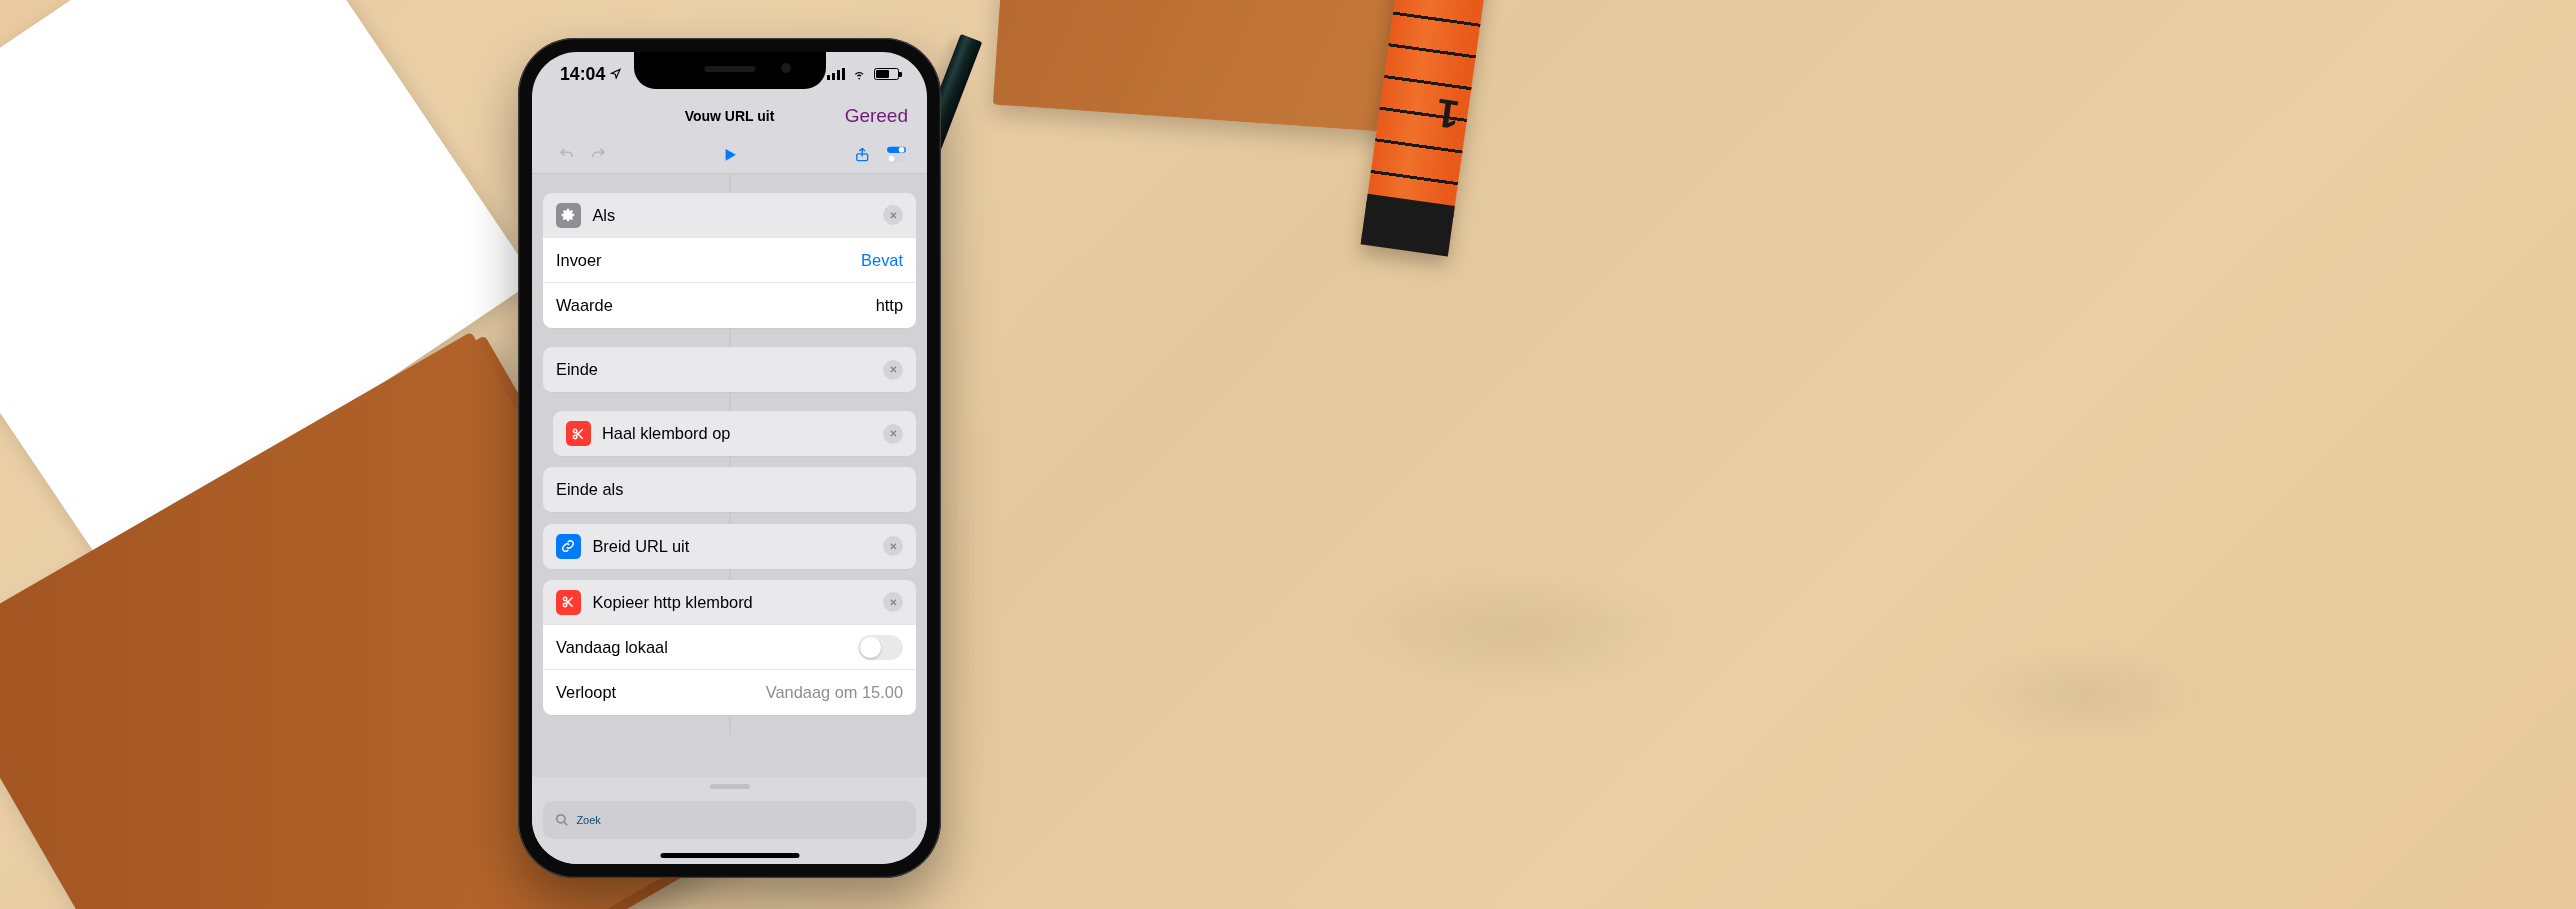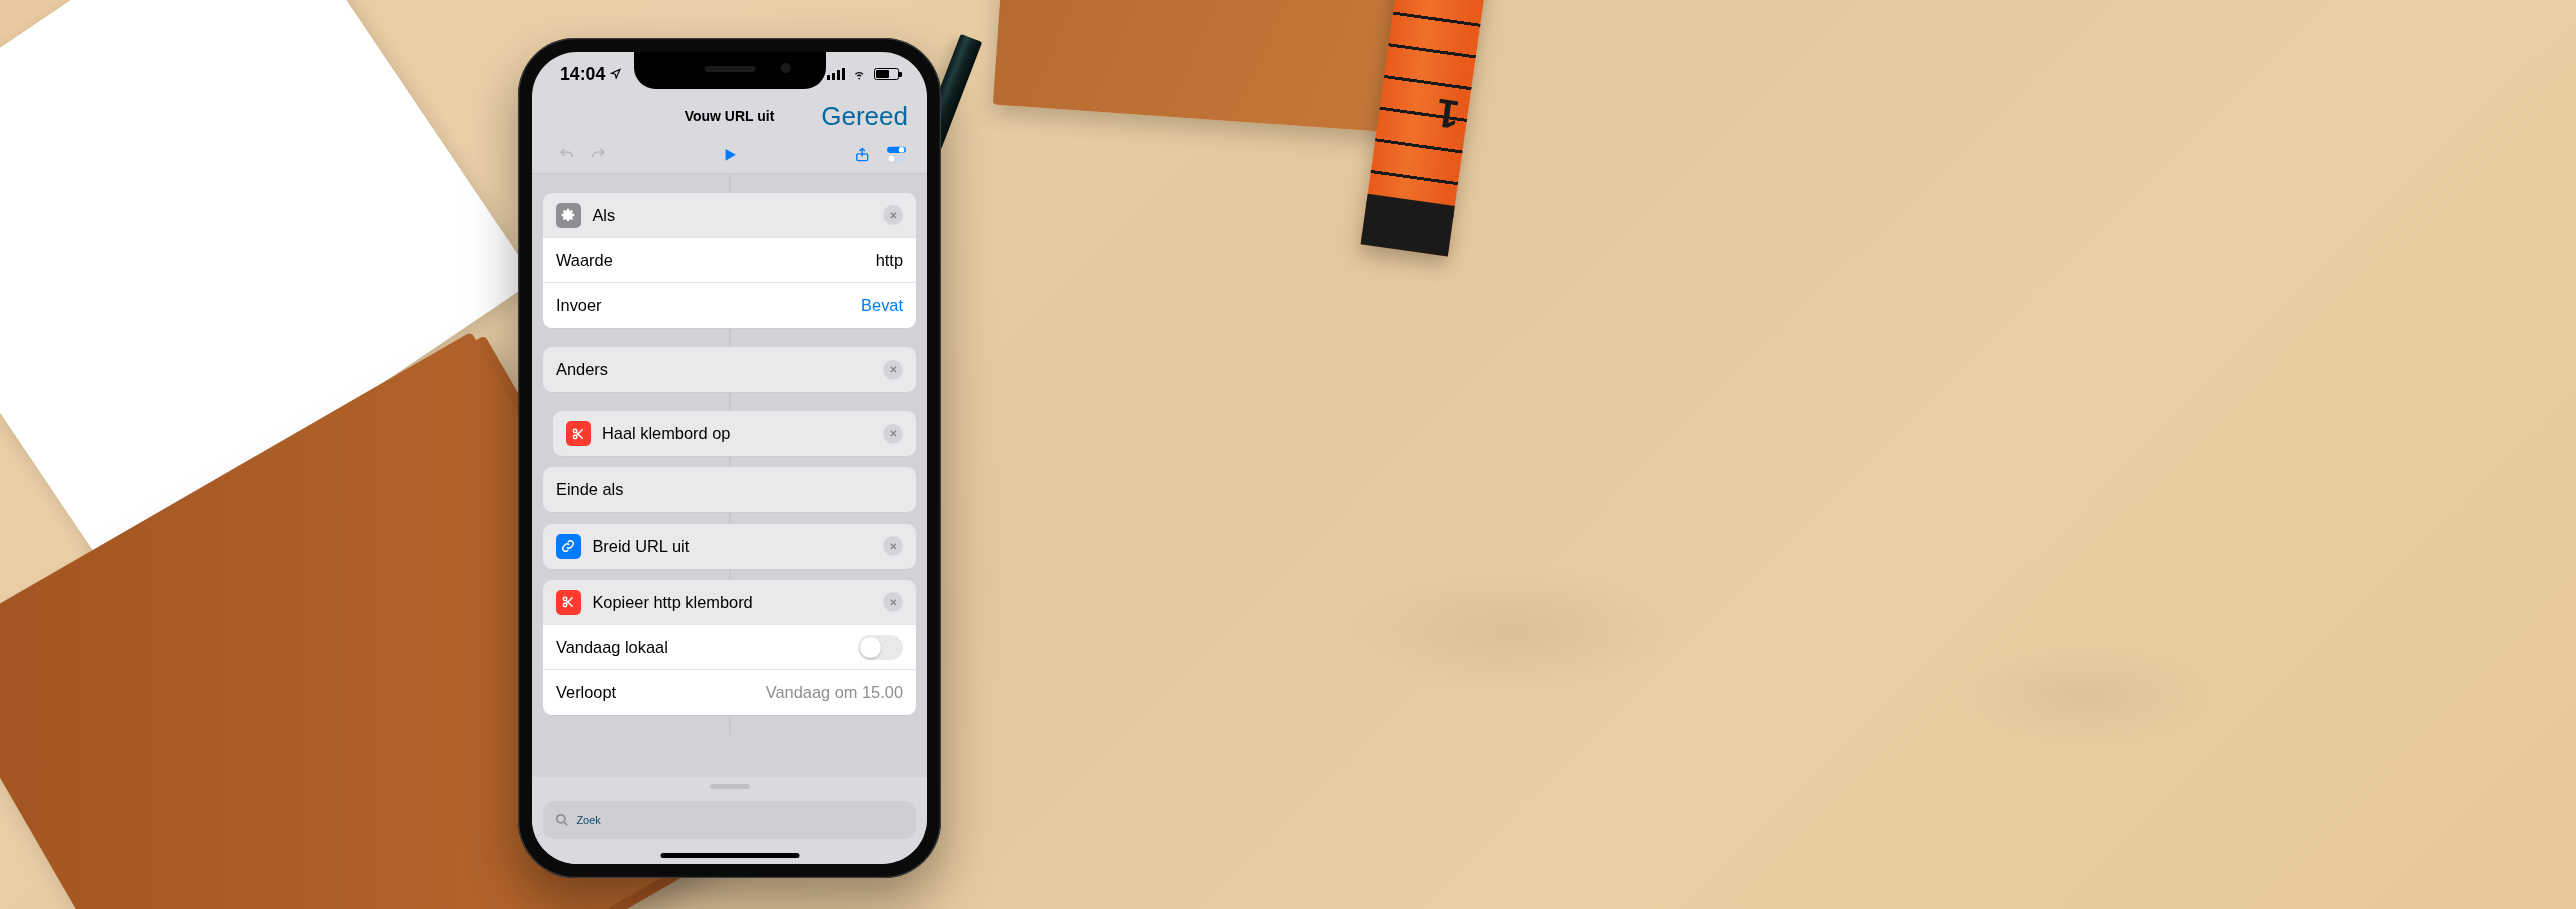--- a/index.html
+++ b/index.html
@@ -107,21 +107,21 @@
   .sig { display:flex; align-items:flex-end; gap:1.9px; }
   .sig span { width:3.2px; background:#000; border-radius:0.6px; }
   .sig span:nth-child(1){height:5px}.sig span:nth-child(2){height:7.6px}.sig span:nth-child(3){height:10px}.sig span:nth-child(4){height:12.6px}
   .battery { width:25px;height:12.6px;border:1.3px solid #000;border-radius:2.5px;position:relative; }
   .battery::after{content:"";position:absolute;right:-3.8px;top:3.2px;width:2.5px;height:5px;background:#000;border-radius:0 1.3px 1.3px 0;}
   .battery .fill{position:absolute;left:1.3px;top:1.3px;bottom:1.3px;width:55%;background:#000;border-radius:1.3px;}
 
   .content { position:absolute; inset: 44px 0 0 0; display:flex; flex-direction:column; }
   .navbar { height: 40px; display:flex; align-items:center; justify-content:center; position:relative; background:#d9d9de; }
   .navbar .title { font-size: 14px; font-weight:600; }
-  .navbar .done { position:absolute; right: 19px; font-size: 26px; color:#0369a1; }
+  .navbar .done { position:absolute; right: 19px; font-size: 19px; color:#701a75; }
 
   .toolbar { height: 38px; display:flex; align-items:center; background:#d9d9de; position:relative; border-bottom:0.6px solid rgba(0,0,0,0.08);}
   .toolbar .history { display:flex; gap:12.6px; position:absolute; left:25px; }
   .toolbar .history span{ color:#b0b0b5;}
   .toolbar .play { position:absolute; left:50%; transform:translateX(-50%); color:#007aff; }
   .toolbar .right { position:absolute; right:21.5px; display:flex; align-items:center; gap:16.4px; }
   .toolbar svg, .status-left svg, .status-right svg { display:block; }
 
   .actions { flex:1; overflow:hidden; background:#d1d1d6; }
   .conn { height:19px; position:relative; }
@@ -253,33 +253,33 @@
                 </svg>
               </div>
             <span class="label">Als</span>
             <div class="close-btn">
                 <svg width="8.8" height="8.8" viewBox="0 0 24 24" stroke="#888" stroke-width="4">
                   <path d="M5 5l14 14M19 5L5 19"></path>
                 </svg>
               </div>
           </div>
           <div class="row">
+            <span class="label">Invoer</span>
+            <span class="value">Bevat</span>
+          </div>
+          <div class="row">
             <span class="label">Waarde</span>
             <span class="text-value">http</span>
           </div>
-          <div class="row">
-            <span class="label">Invoer</span>
-            <span class="value">Bevat</span>
-          </div>
         </div>
 
         <div class="conn"></div>
         <div class="card">
           <div class="row head">
-            <span class="label">Anders</span>
+            <span class="label">Einde</span>
             <div class="close-btn">
                 <svg width="8.8" height="8.8" viewBox="0 0 24 24" stroke="#888" stroke-width="4">
                   <path d="M5 5l14 14M19 5L5 19"></path>
                 </svg>
               </div>
           </div>
         </div>
 
         <div class="conn"></div>
         <div class="card" style="margin-left:21px">

